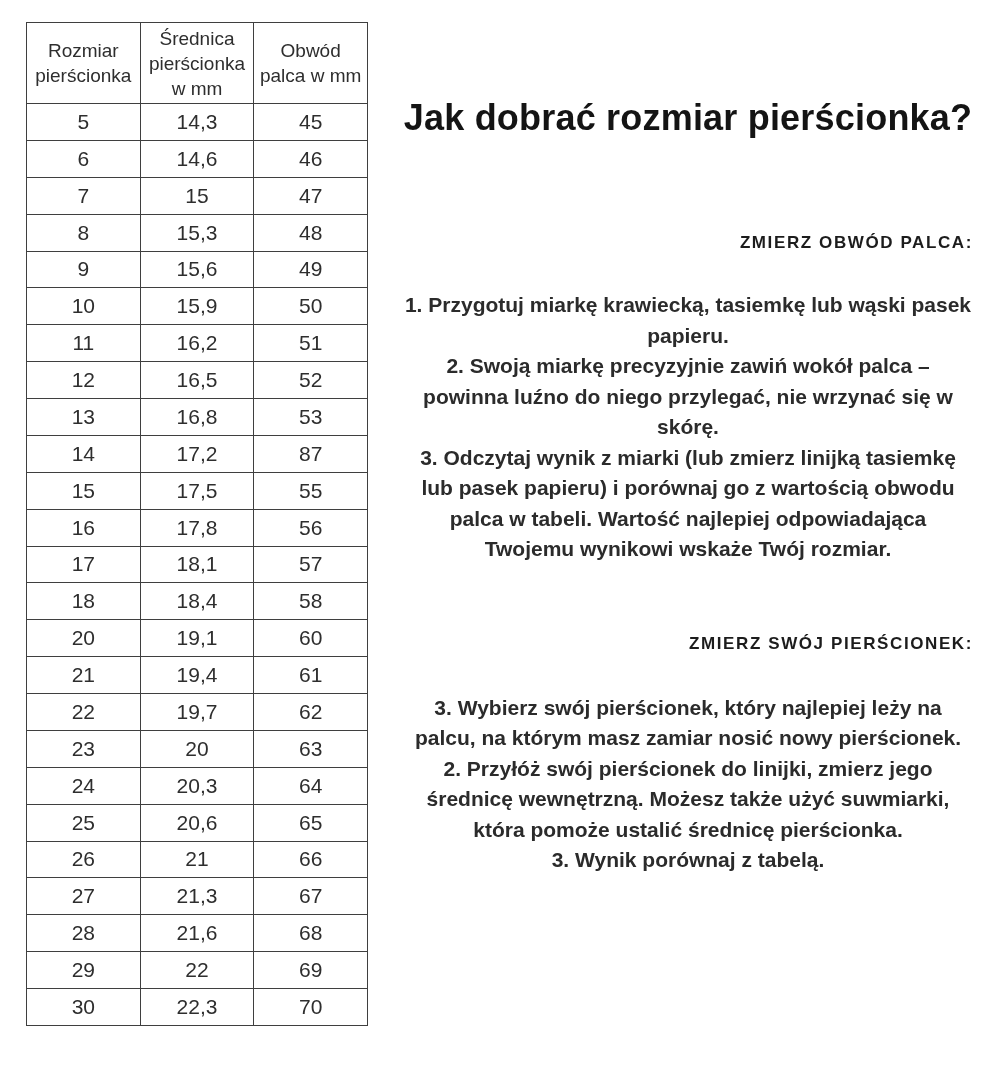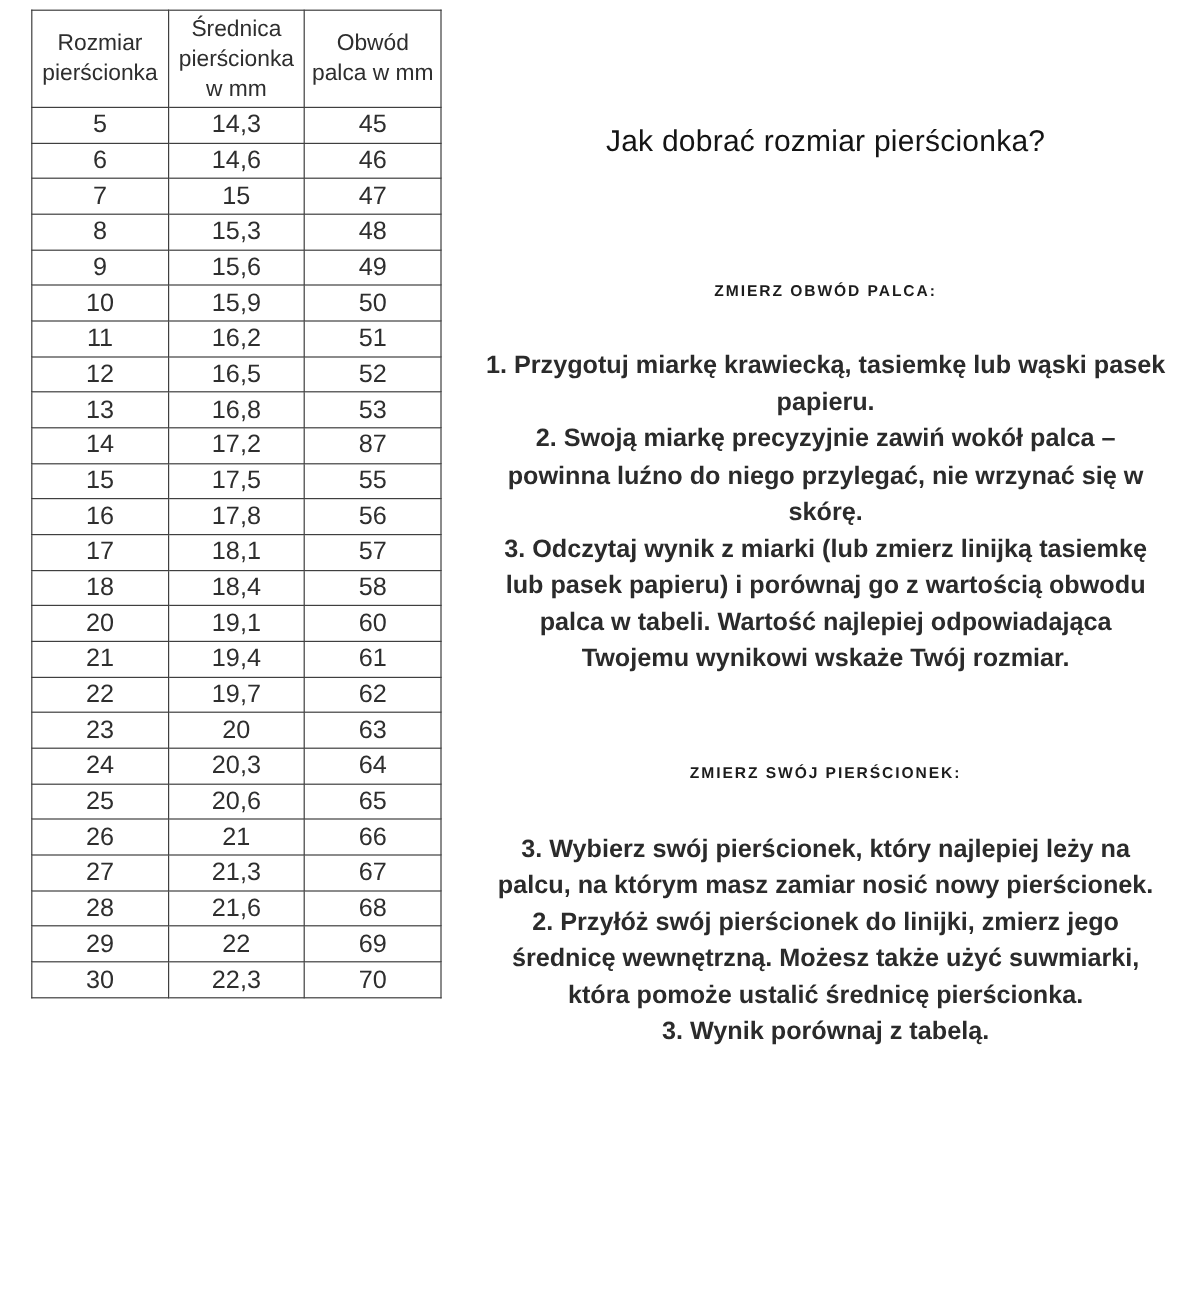--- a/index.html
+++ b/index.html
@@ -13,23 +13,23 @@
     position: relative;
     font-family: "Liberation Sans", sans-serif;
     color: #2b2b2b;
     overflow: hidden;
   }
 
   
   .size-table {
     position: absolute;
     left: 26px;
-    top: 8px;
+    top: 22px;
     width: 342px;
-    height: 824px;
+    height: 1004px;
     border-collapse: collapse;
     table-layout: fixed;
   }
   .size-table th,
   .size-table td {
     border: 1px solid #3f3f3f;
     text-align: center;
     vertical-align: middle;
     padding: 0 4px;
     color: #2e2e2e;
@@ -48,32 +48,33 @@
   
   .guide {
     position: absolute;
     left: 403px;
     top: 0;
     width: 570px;
     text-align: center;
   }
   .guide-title {
     margin: 100px 0 0 0;
-    font-size: 25px;
+    font-size: 36px;
     line-height: 36px;
-    font-weight: 400;
+    font-weight: 700;
     color: #141414;
     letter-spacing: 0.2px;
   }
   .guide-section h2 {
-    font-size: 13px;
+    font-size: 17px;
     line-height: 26px;
     font-weight: 700;
     color: #1c1c1c;
     letter-spacing: 1.6px;
+    text-align: right;
   }
   .guide-section.first h2 { margin: 94px 0 34px 0; }
   .guide-section.second h2 { margin: 66px 0 36px 0; }
   .guide-section p {
     margin: 0;
     font-size: 21px;
     line-height: 30.5px;
     font-weight: 700;
     color: #2b2b2b;
   }

